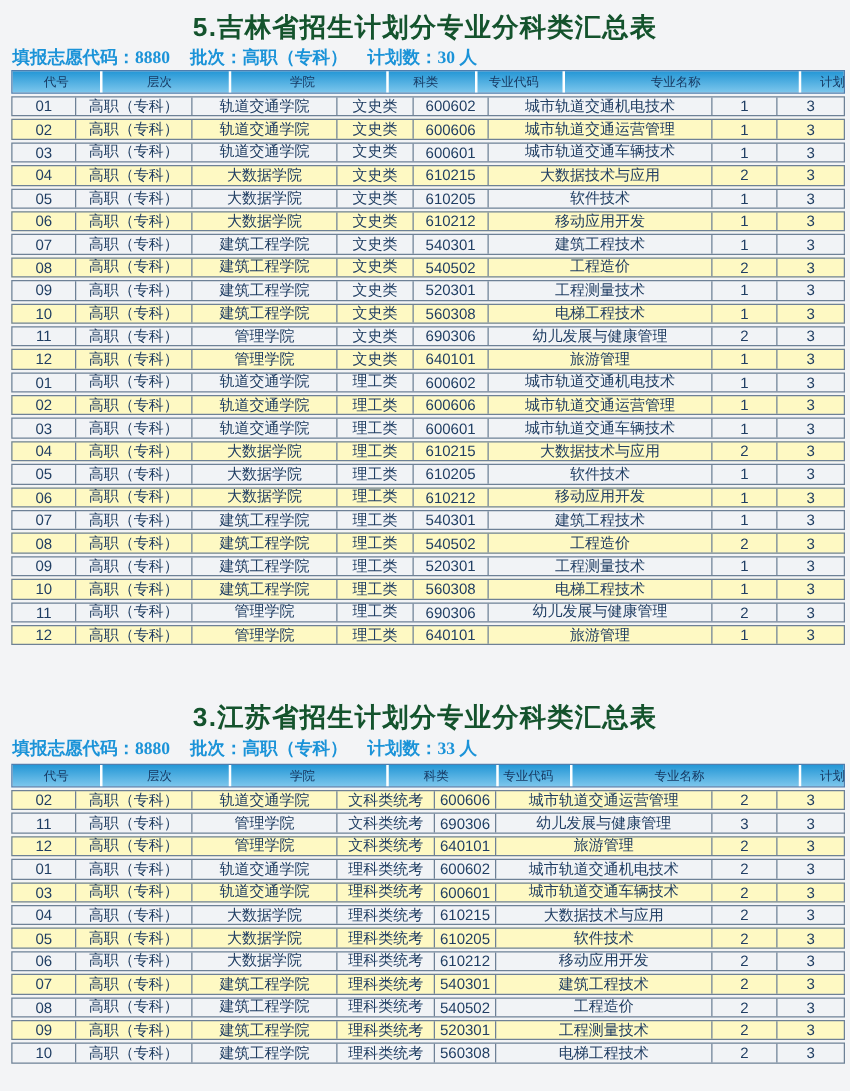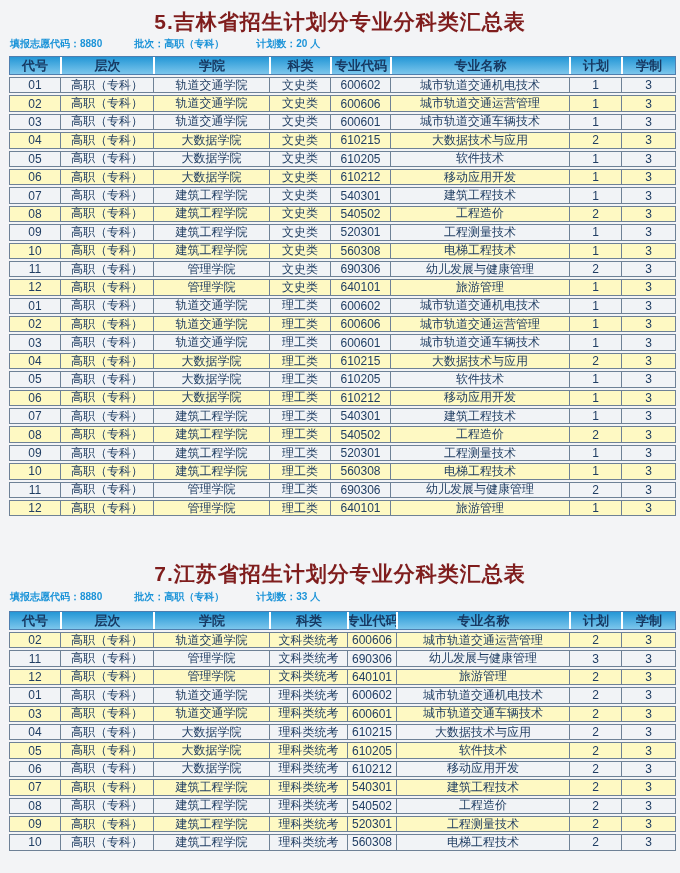--- a/index.html
+++ b/index.html
@@ -2,42 +2,42 @@
 <html><head>
 <meta charset="utf-8">
 <style>
   html,body{margin:0;padding:0;background:#e8eaed;}
   .page{
     position:relative;width:680px;height:873px;background:#f3f4f6;
     font-family:"Liberation Sans","DejaVu Sans",sans-serif;overflow:hidden;
   }
   .sec-title{
     position:absolute;left:0;width:680px;text-align:center;
-    color:#7f1d1d;font-weight:bold;font-size:21px;letter-spacing:1px;
+    color:#14532d;font-weight:bold;font-size:21px;letter-spacing:1px;
   }
   #title1{top:8px}
   #title2{top:560px}
   .meta{
-    position:absolute;left:10px;display:flex;gap:32px;
-    color:#1b93d8;font-weight:bold;font-size:10px;
+    position:absolute;left:10px;display:flex;gap:16px;
+    color:#1b93d8;font-weight:bold;font-size:14px;font-family:Liberation Serif, serif;
   }
   #meta1{top:37px}
   #meta2{top:590px}
   .tbl{position:absolute;left:9px;width:667px}
   #tbl1{top:56px}
   #tbl2{top:611px}
   .hrow{
     display:flex;height:19px;margin-bottom:2px;box-sizing:border-box;
     background:linear-gradient(180deg,#2497d6 0%,#7cc6ec 100%);
     border:1px solid #4f7eae;
   }
   .hcell{
     display:flex;align-items:center;justify-content:center;flex:none;
-    font-size:13px;font-weight:bold;color:#173a63;
-    border-left:2px solid #ffffff;box-sizing:border-box;white-space:nowrap;overflow:hidden;
+    font-size:10px;font-weight:normal;color:#173a63;
+    border-left:2px solid #ffffff;box-sizing:border-box;white-space:nowrap;overflow:hidden;margin-left:10px;
   }
   .hcell:first-child{border-left:none}
   .row{
     display:flex;height:16.4px;margin-bottom:2px;box-sizing:border-box;
     border:1px solid #6e8196;background:#f1f3f6;
   }
   .row.alt{background:#fef9c3}
   .cell{
     display:flex;align-items:center;justify-content:center;flex:none;
     font-size:12px;color:#203e63;border-left:1px solid #6e8196;
@@ -66,21 +66,21 @@
 </head>
 <body>
 
 <div class="page">
 
   <div id="title1" class="sec-title">5.吉林省招生计划分专业分科类汇总表</div>
 
   <div id="meta1" class="meta">
     <span>填报志愿代码：8880</span>
     <span>批次：高职（专科）</span>
-    <span>计划数：20 人</span>
+    <span>计划数：30 人</span>
   </div>
 
   <div id="tbl1" class="tbl t1">
       <div class="hrow">
         <div class="hcell">代号</div>
         <div class="hcell">层次</div>
         <div class="hcell">学院</div>
         <div class="hcell">科类</div>
         <div class="hcell">专业代码</div>
         <div class="hcell">专业名称</div>
@@ -322,21 +322,21 @@
         <div class="cell">高职（专科）</div>
         <div class="cell">管理学院</div>
         <div class="cell">理工类</div>
         <div class="cell">640101</div>
         <div class="cell">旅游管理</div>
         <div class="cell">1</div>
         <div class="cell">3</div>
       </div>
     </div>
 
-  <div id="title2" class="sec-title">7.江苏省招生计划分专业分科类汇总表</div>
+  <div id="title2" class="sec-title">3.江苏省招生计划分专业分科类汇总表</div>
 
   <div id="meta2" class="meta">
     <span>填报志愿代码：8880</span>
     <span>批次：高职（专科）</span>
     <span>计划数：33 人</span>
   </div>
 
   <div id="tbl2" class="tbl t2">
       <div class="hrow">
         <div class="hcell">代号</div>

